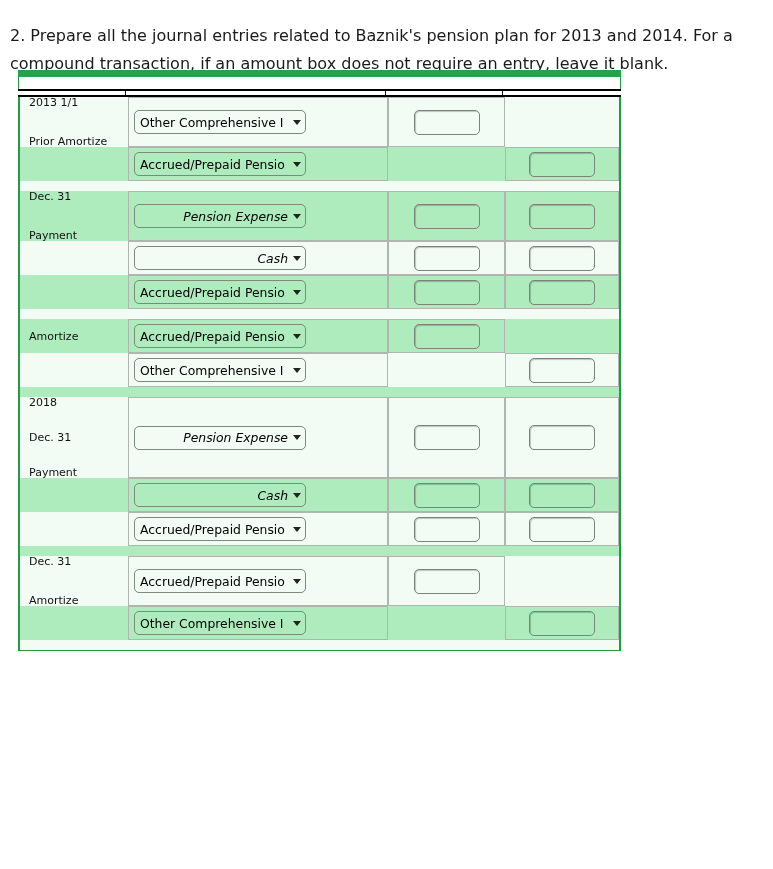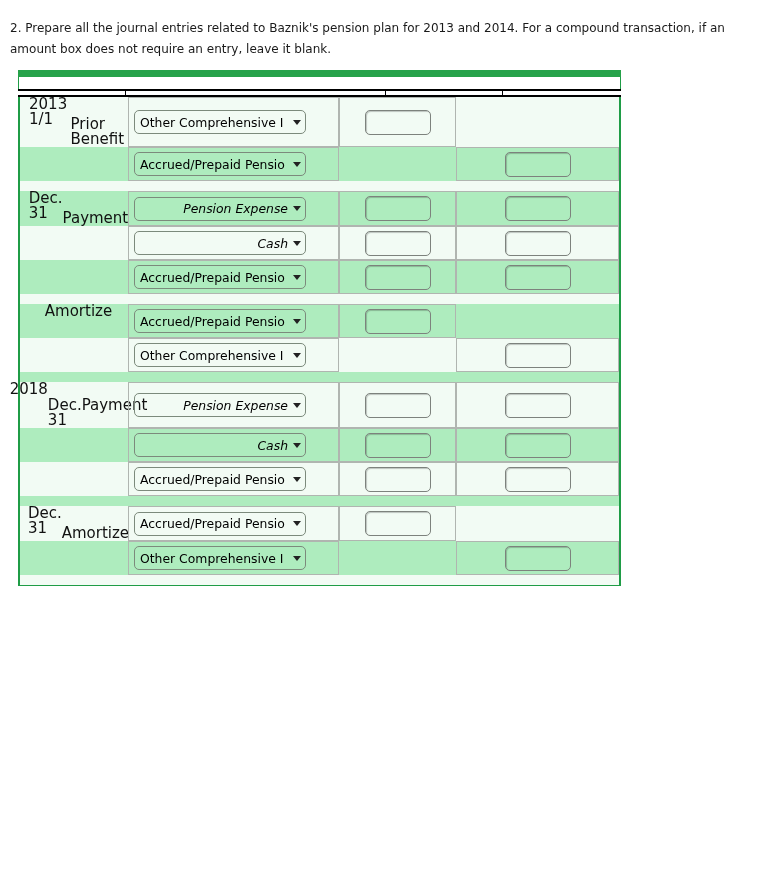--- a/index.html
+++ b/index.html
@@ -10,21 +10,21 @@
   body {
     width: 773px;
     height: 869px;
     font-family: "DejaVu Sans", "Liberation Sans", sans-serif;
     color: #000000;
     overflow: hidden;
   }
 
   
   #instruction {
-    font-size: 12px;
+    font-size: 16px;
     line-height: 1.75;
     color: #1a1a1a;
     padding: 6px 8px 0 10px;
     width: 752px;
     box-sizing: border-box;
   }
 
   
   #journal-wrap {
     position: absolute;
@@ -83,39 +83,40 @@
   .row.mint { background: #aeecbe; }
   .row.pale { background: #f2fbf4; }
 
   .cell {
     box-sizing: border-box;
     display: flex;
     align-items: center;
     position: relative;
   }
   .c-date   { width: 108px; padding-left: 9px; }
-  .c-acct   { width: 211px; }
+  .c-acct   { width: 260px; }
   .c-debit  { width: 117px; justify-content: center; }
   .c-credit { flex: 1 1 auto; justify-content: center; }
 
   .c-acct.boxed,
   .c-debit.boxed,
   .c-credit.boxed {
     border: 1px solid #b0b5b0;
   }
 
   .date-lines {
     display: flex;
-    flex-direction: row;
+    flex-direction: column;
     justify-content: center;
-    font-size: 15px;
+    font-size: 11px;
     line-height: 1;
     color: #111;
     height: 100%;
     width: 100%;
+    gap: 8px;
   }
   .date-lines span { display: block; }
   .date-lines span + span { margin-top: 20px; }
   .date-lines.tight span + span { margin-top: 16px; }
 
   
   .sel {
     box-sizing: border-box;
     height: 24px;
     width: 172px;
@@ -187,21 +188,21 @@
     <div class="ch-acct"></div>
     <div class="ch-debit"></div>
     <div class="ch-credit"></div>
   </div>
 
   <div id="journal">
       <div class="row pale">
         <div class="cell c-date">
           <div class="date-lines">
             <span>2013 1/1</span>
-            <span>Prior Benefit</span>
+            <span>Prior Amortize</span>
           </div>
         </div>
         <div class="cell c-acct boxed">
           <div class="sel">
             <span class="sel-text">Other Comprehensive I</span>
             <span class="caret">
               <i></i>
             </span>
           </div>
         </div>

